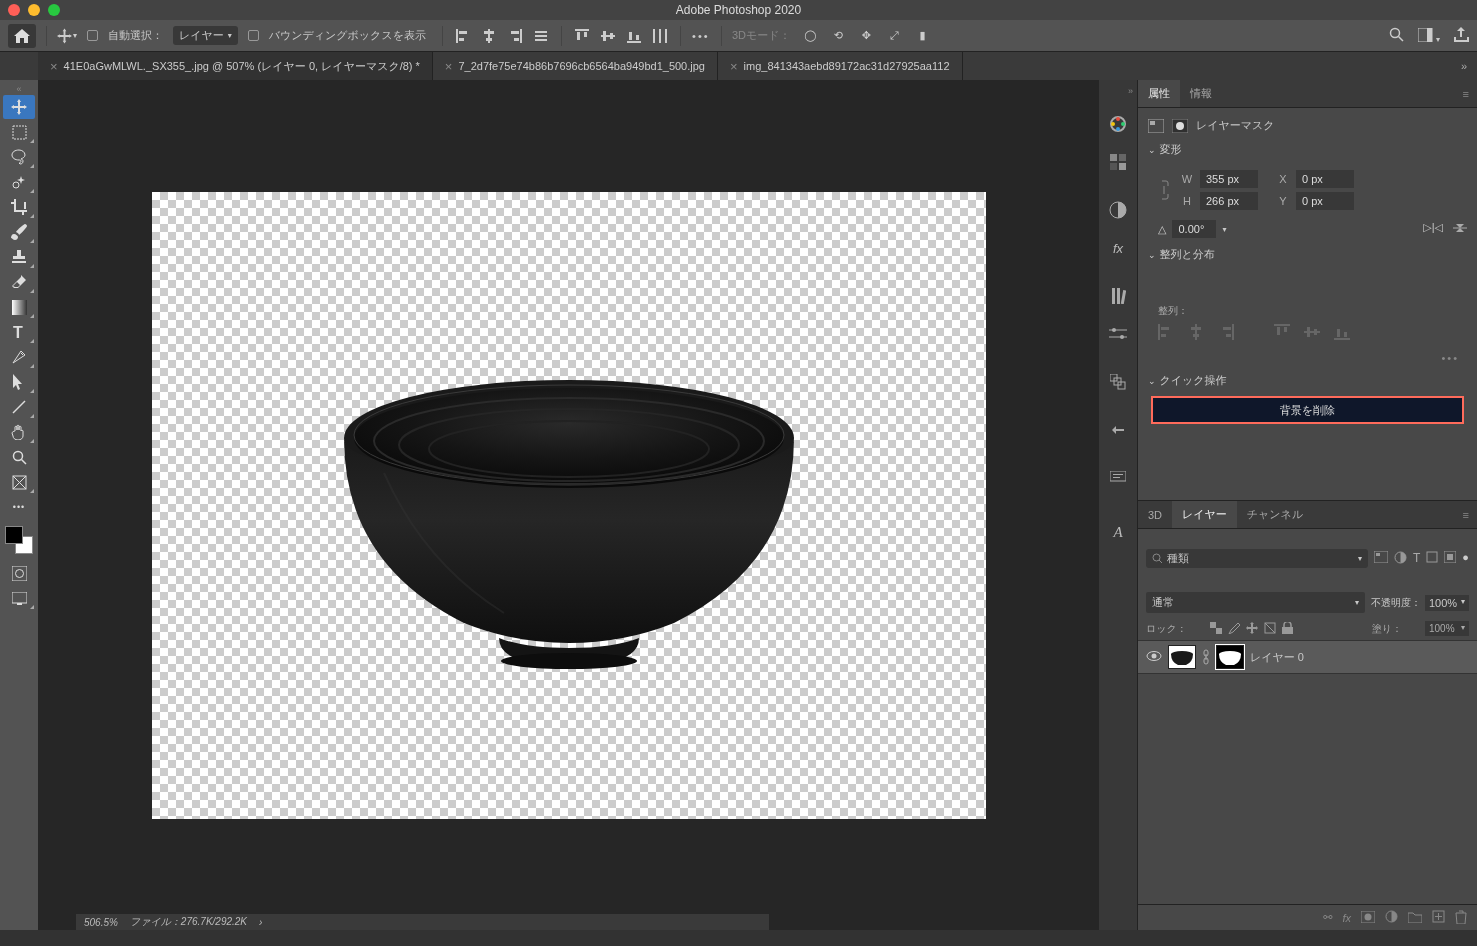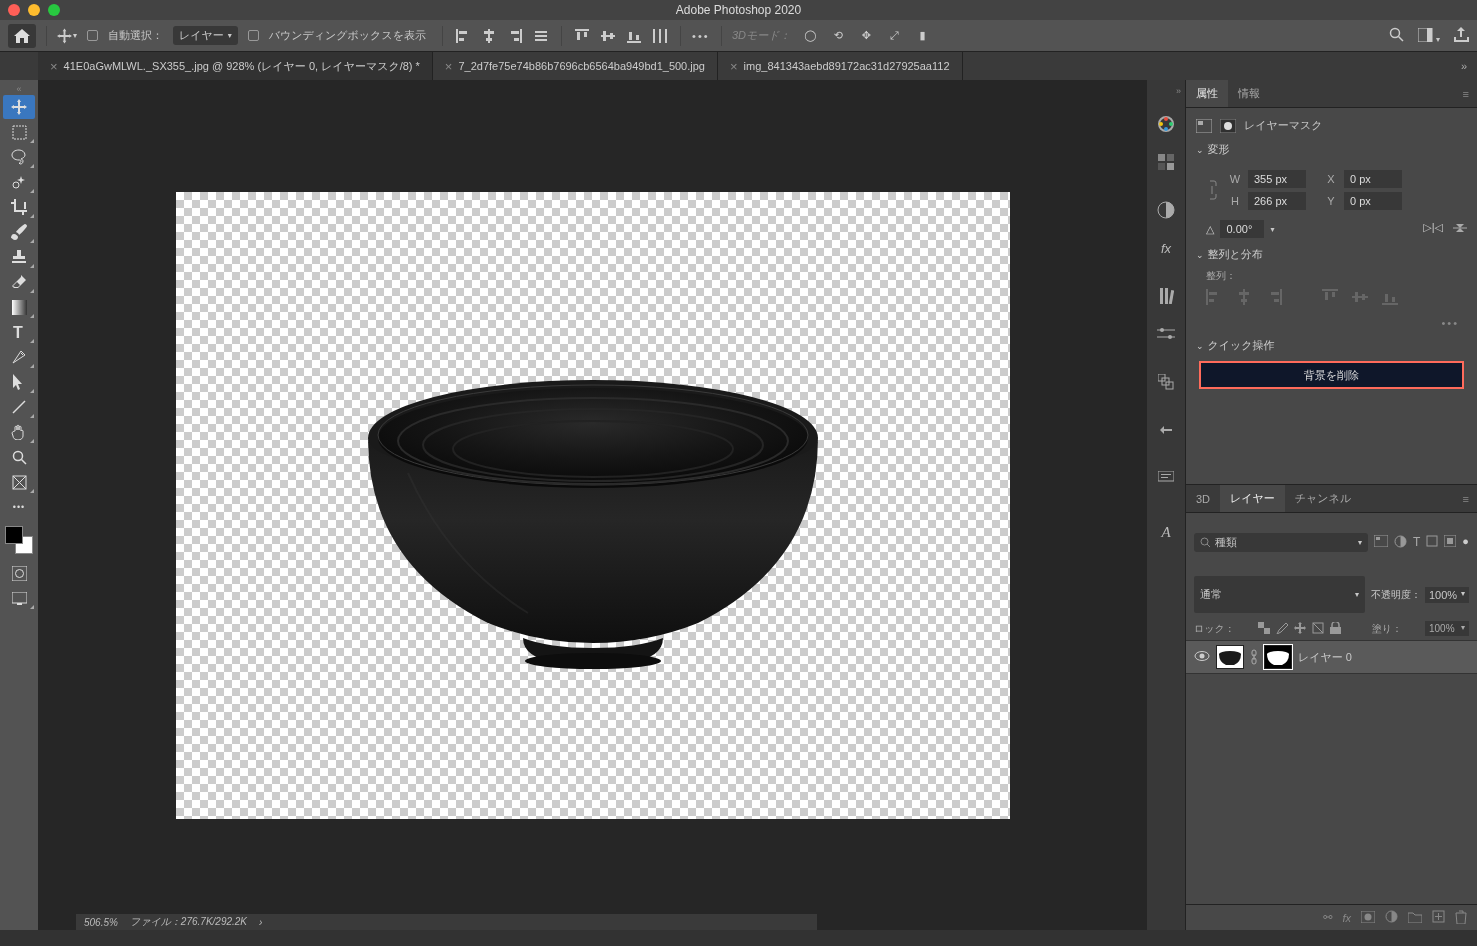--- a/index.html
+++ b/index.html
@@ -29,21 +29,21 @@
 .swatches { margin-top: 6px; width: 28px; height: 28px; position:relative; }
 .swatch-fg { width:18px; height:18px; background:#000; border:1px solid #888; position:absolute; top:0; left:0; }
 .swatch-bg { width:18px; height:18px; background:#fff; border:1px solid #888; position:absolute; bottom:0; right:0; }
 .canvas-area { flex:1; background: #262626; display:flex; align-items:center; justify-content:center; position:relative;font-style:italic; }
 .canvas { width: 834px; height: 627px; background:#fff; position:relative;
   background-image: linear-gradient(45deg,#ccc 25%,transparent 25%),linear-gradient(-45deg,#ccc 25%,transparent 25%),linear-gradient(45deg,transparent 75%,#ccc 75%),linear-gradient(-45deg,transparent 75%,#ccc 75%);
   background-size: 16px 16px; background-position: 0 0,0 8px,8px -8px,-8px 0; }
 .bowl { position:absolute; left: 50%; top: 52%; transform: translate(-50%,-50%); }
 .vstrip { width: 38px; background: #383838; display:flex; flex-direction:column; align-items:center; padding-top:6px; gap:18px; }
 .vstrip .vicon { width: 20px; height: 20px; color:#bbb; display:flex; align-items:center; justify-content:center; }
-.panels { width: 292px; background: #484848; display:flex; flex-direction:column; border-left:1px solid #222; }
+.panels { width: 340px; background: #484848; display:flex; flex-direction:column; border-left:1px solid #222; }
 .panel-tabs { height: 28px; display:flex; align-items:center; background:#3a3a3a; border-bottom:1px solid #222; }
 .ptab { padding: 0 10px; height:100%; display:flex; align-items:center; font-size:11px; color:#aaa; }
 .ptab.active { background: #484848; color:#eee; }
 .panel-menu { margin-left:auto; padding:0 8px; color:#888; }
 .panel-body { padding: 6px 10px; font-size:11px; }
 .section-head { display:flex; align-items:center; gap:4px; padding:5px 0; font-size:11px; color:#ccc; }
 .chev { font-size:9px; }
 .row { display:flex; align-items:center; gap:6px; margin:4px 0; }
 .num-input { background:#383838; border:none; padding:3px 6px; width:58px; color:#ddd; font-size:11px; }
 .label-sm { color:#aaa; width:14px; text-align:center; }
@@ -52,21 +52,21 @@
 .align-ic { width:20px; height:20px; color:#888; }
 .more-dots { text-align:right; padding:4px 8px; color:#888; letter-spacing:2px; }
 .quick-btn { width:100%; height:26px; background:#0f172a; border:1px solid #2a2a2a; color:#ddd; font-size:11px; margin:4px 0; display:flex; align-items:center; justify-content:center; cursor:pointer; }
 .quick-btn.highlight { outline: 2px solid #ff6b5b; outline-offset:-1px; }
 .panel-gap { flex:1; min-height:10px; }
 .layers-panel { border-top:1px solid #222; }
 .filter-row { display:flex; align-items:center; gap:6px; padding:20px 8px; }
 .filter-search { flex:1; background:#383838; display:flex; align-items:center; padding:2px 6px; border-radius:3px; gap:4px; }
 .filter-icons { display:flex; gap:6px; color:#aaa; }
 .blend-row { display:flex; align-items:center; padding:4px 8px; gap:6px; }
-.blend-select { flex:1; background:#383838; padding:11px 6px; display:flex; justify-content:space-between; align-items:center; border-radius:2px; }
+.blend-select { flex:1; background:#383838; padding:3px 6px; display:flex; justify-content:space-between; align-items:center; border-radius:2px; }
 .opacity-pct { display:flex; align-items:center; gap:4px; }
 .pct-box { background:#383838; padding:2px 4px; width:44px; display:flex; justify-content:space-between; }
 .lock-row { display:flex; align-items:center; padding:4px 8px; gap:23px; font-size:10px; color:#aaa; }
 .lock-icons { display:flex; gap:6px; }
 .layer-item { display:flex; align-items:center; height:34px; background:#5a5a5a; padding:0 8px; gap:6px; border-top:1px solid #333; border-bottom:1px solid #333; }
 .eye-ic { width:16px; color:#ccc; }
 .thumb { width:28px; height:24px; background:#fff; border:1px solid #222; display:flex; align-items:center; justify-content:center; }
 .thumb.mask { background:#000; }
 .thumb svg { display:block; }
 .layers-fill { height:230px; }
@@ -165,21 +165,21 @@
         <svg width="14" height="14">
           <rect x="0" width="2" height="14"></rect>
           <rect x="6" width="2" height="14"></rect>
           <rect x="12" width="2" height="14"></rect>
         </svg>
       </div>
   </div>
   <div class="opt-sep"></div>
   <div class="opt-icon" style="letter-spacing:2px;">•••</div>
   <div class="opt-sep"></div>
-  <span style="color:#888;font-style:italic;">3Dモード：</span>
+  <span style="color:#888;">3Dモード：</span>
   <div style="display:flex;gap:8px;color:#666;">
     <div class="opt-icon">◯</div>
     <div class="opt-icon">⟲</div>
     <div class="opt-icon">✥</div>
     <div class="opt-icon">⤢</div>
     <div class="opt-icon">▮</div>
   </div>
   <div class="options-right">
     <div><svg width="15" height="15" viewBox="0 0 15 15">
           <circle cx="6" cy="6" r="4.5" fill="none" stroke="#ccc" stroke-width="1.5"></circle>
@@ -191,21 +191,21 @@
         </svg><span style="font-size:8px;">▾</span></div>
     <div><svg width="15" height="15" viewBox="0 0 15 15">
           <path d="M7 0L3 4h3v6h2V4h3z M0 10v5h15v-5h-2v3H2v-3z" fill="#ccc"></path>
         </svg></div>
   </div>
 </div>
 
 <div class="tabs-bar">
   <div class="tab active">
       <span class="tab-close">×</span>
-      <span>41E0aGwMLWL._SX355_.jpg @ 928% (レイヤー 0, レイヤーマスク/8) *</span>
+      <span>41E0aGwMLWL._SX355_.jpg @ 507% (レイヤー 0, レイヤーマスク/8) *</span>
     </div>
   <div class="tab">
       <span class="tab-close">×</span>
       <span>7_2d7fe75e74b86b7696cb6564ba949bd1_500.jpg</span>
     </div>
   <div class="tab">
       <span class="tab-close">×</span>
       <span>img_841343aebd89172ac31d27925aa112</span>
     </div>
   <div class="tabs-more">»</div>
@@ -482,21 +482,21 @@
                   <path d="M3 3h8l-4 4zM3 11h8l-4-4z" fill="#aaa"></path>
                   <line x1="0" y1="7" x2="14" y2="7" stroke="#aaa"></line>
                 </svg></span>
           </span>
         </div>
       </div>
       <div class="section-head">
           <span class="chev">⌄</span>
           <span>整列と分布</span>
         </div>
-      <div style="padding-left:10px;">
+      <div style="padding-left:10px;margin-top:35px;">
         <div style="font-size:10px;color:#aaa;padding:2px 0;">整列：</div>
         <div class="align-row">
           <div class="align-ic"><svg width="16" height="16">
                 <rect width="2" height="16" fill="#666"></rect>
                 <rect x="3" y="3" width="8" height="3" fill="#666"></rect>
                 <rect x="3" y="10" width="5" height="3" fill="#666"></rect>
               </svg></div>
           <div class="align-ic"><svg width="16" height="16">
                 <rect x="7" width="2" height="16" fill="#666"></rect>
                 <rect x="3" y="3" width="10" height="3" fill="#666"></rect>

